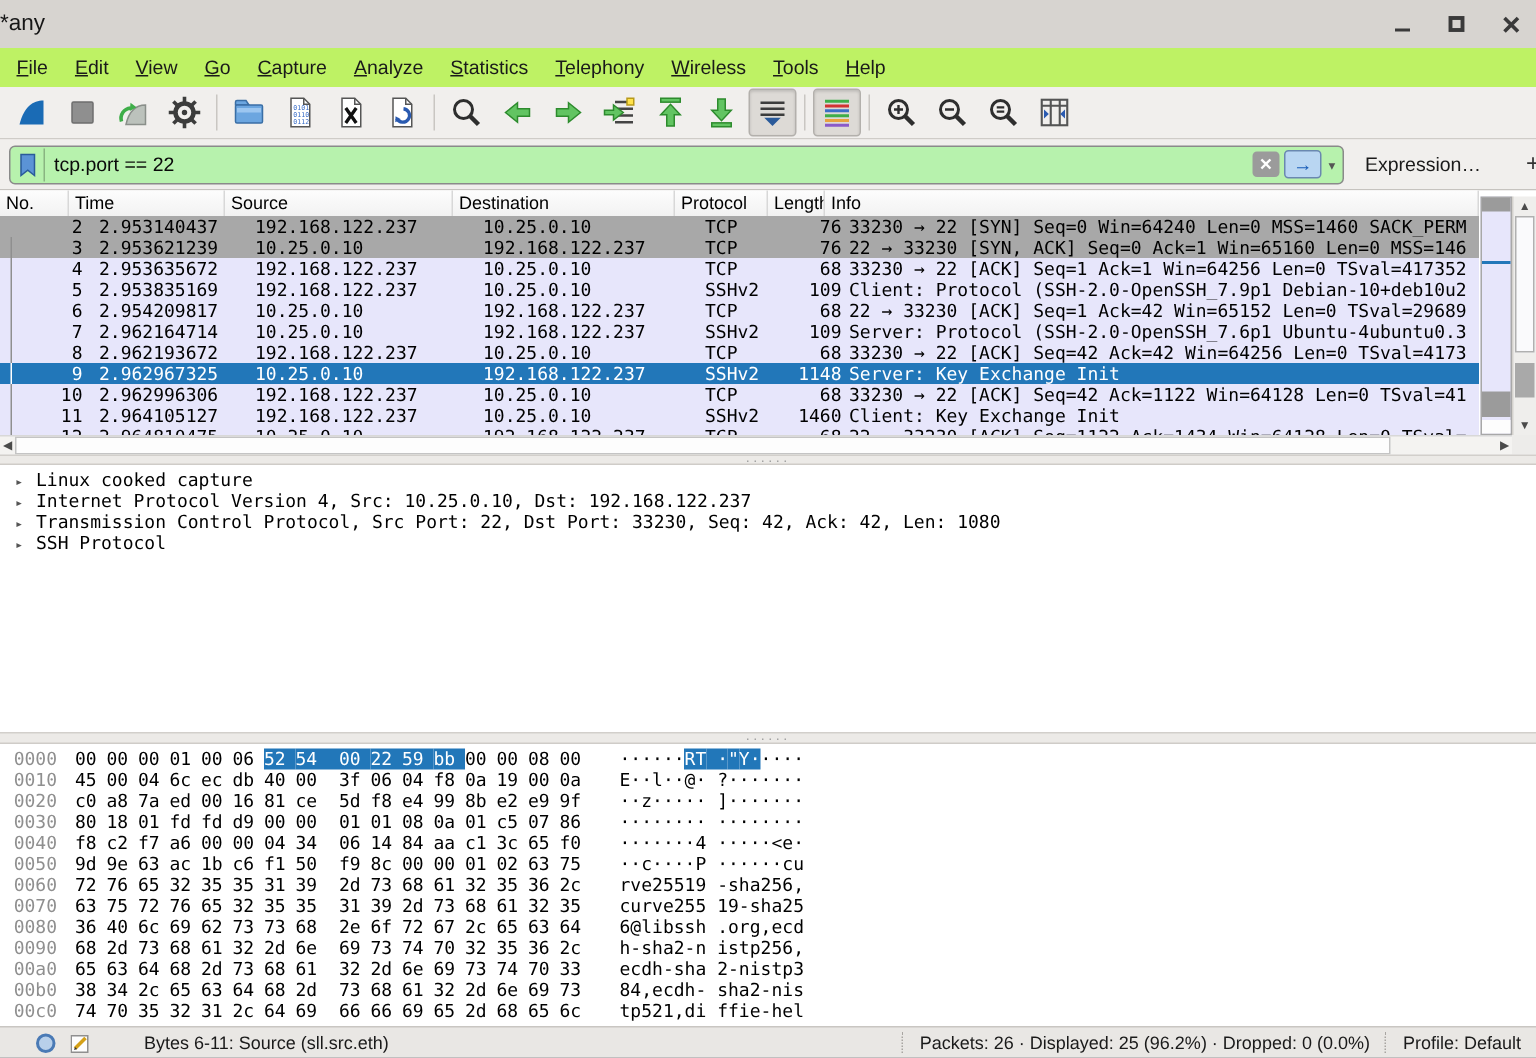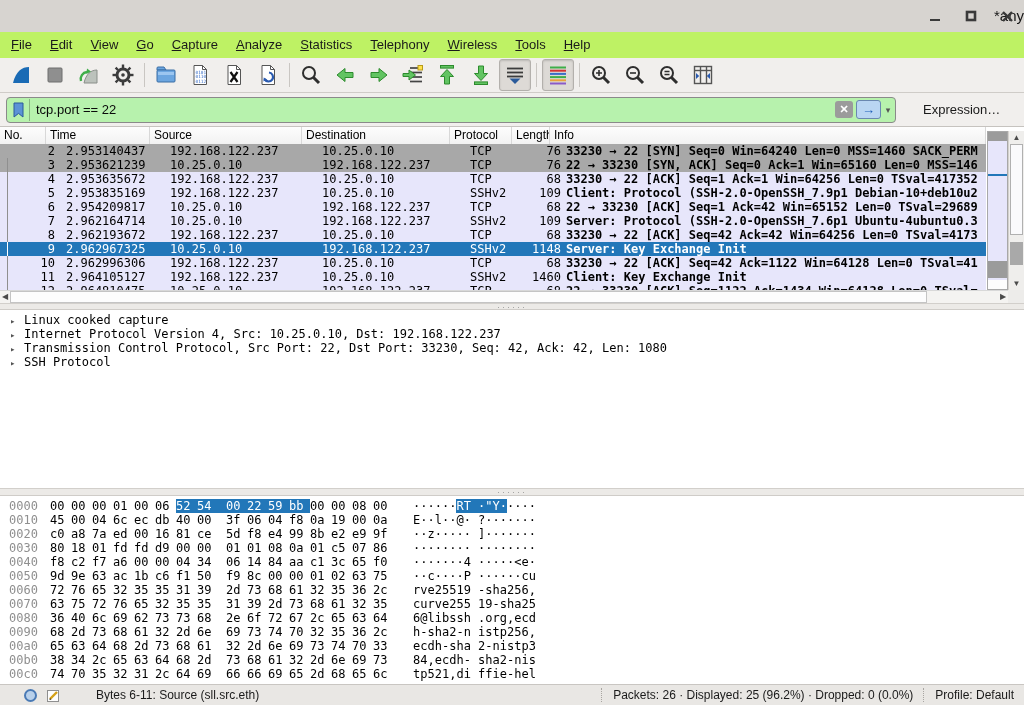--- a/index.html
+++ b/index.html
@@ -1,41 +1,41 @@
 <!DOCTYPE html>
 <html><head>
 <meta charset="utf-8">
 <style>
   html,body{margin:0;padding:0;background:#888;}
   .window{position:relative;width:1024px;height:705px;background:#fff;overflow:hidden;
           font-family:"Liberation Sans",sans-serif;-webkit-font-smoothing:antialiased;}
   
   .titlebar{position:absolute;left:0;top:0;width:100%;height:32px;background:#d7d4d0;
             border-bottom:1px solid #b5b2ae;}
-  .title{position:absolute;left:0;right:0;top:7px;text-align:right;font-size:15px;color:#161616;}
+  .title{position:absolute;left:0;right:0;top:7px;text-align:left;font-size:15px;color:#161616;}
   .winbtns{position:absolute;right:6px;top:0;height:32px;display:flex;align-items:center;gap:14px;}
   .wbtn{width:22px;height:22px;display:flex;align-items:center;justify-content:center;color:#3a3a3a;
         font-size:13px;font-weight:bold;cursor:default;}
   .wbtn svg{display:block}
   
   .menubar{position:absolute;left:0;top:32px;width:100%;height:26px;background:#bef264;
            display:flex;align-items:center;padding-left:2px;box-sizing:border-box;}
   .menuitem{padding:0 9px;font-size:13px;color:#1a1a1a;line-height:26px;}
   .menuitem u{text-decoration:underline;}
   
   .toolbar{position:absolute;left:0;top:58px;width:100%;height:35px;background:#f1efed;
            border-bottom:1px solid #cfccc8;display:flex;align-items:center;padding-left:4px;box-sizing:border-box;}
   .tbtn{width:30px;height:30px;margin:0 1px;border:1px solid transparent;border-radius:3px;
         display:flex;align-items:center;justify-content:center;}
   .tbtn.pressed{background:#dddad6;border-color:#b3b0ac;box-shadow:inset 0 1px 2px rgba(0,0,0,.15);}
   .tbtn .icon{width:24px;height:24px;display:block;}
   .tsep{width:1px;height:24px;background:#c9c6c2;margin:0 4px;}
   
   .filterbar{position:absolute;left:0;top:93px;width:100%;height:34px;background:#f1efed;
-             border-bottom:1px solid #c6c3bf;display:flex;align-items:center;padding:0 6px;box-sizing:border-box;gap:13px;}
+             border-bottom:1px solid #c6c3bf;display:flex;align-items:center;padding:0 6px;box-sizing:border-box;}
   .filterinput{flex:0 0 auto;width:888px;height:24px;background:#b7f2ad;border:1px solid #8a8a8a;
                border-radius:4px;display:flex;align-items:center;position:relative;}
   .fbookmark{width:22px;height:22px;border-right:1px solid rgba(0,0,0,.25);display:flex;align-items:center;justify-content:center;}
   .ftext{flex:1;font-size:13px;color:#0a0a0a;padding-left:6px;white-space:nowrap;overflow:hidden;}
   .fclear{width:18px;height:17px;background:#9b9b9b;border-radius:3px;color:#fff;font-size:11px;font-weight:bold;
           display:flex;align-items:center;justify-content:center;margin-right:3px;}
   .fapply{width:23px;height:17px;background:#b9d6f2;border:1px solid #6a88b0;border-radius:3px;color:#1b5eb8;
           font-size:13px;font-weight:bold;display:flex;align-items:center;justify-content:center;line-height:15px;}
   .fcaret{width:14px;text-align:center;color:#555;font-size:9px;}
   .fexpr{font-size:13px;color:#1a1a1a;margin-left:14px;}
@@ -49,21 +49,21 @@
   .prows{position:absolute;left:0;top:17px;width:986px;height:146px;overflow:hidden;
          font-family:"DejaVu Sans Mono",monospace;font-size:12px;}
   .prow{position:relative;display:flex;height:14px;line-height:14px;white-space:nowrap;background:#e7e6fb;color:#000;}
   .prow.gray{background:#a8a8a8;}
   .prow.selected{background:#2277b9;color:#fff;}
   .pcell{overflow:hidden;white-space:nowrap;box-sizing:border-box;flex:0 0 auto;}
   .relline{position:absolute;left:7px;top:0;bottom:0;width:1px;background:#8f8f8f;}
   .prow.selected .relline{background:#fff;}
   .c-no{text-align:right;padding-right:7px;}
   .c-len{text-align:right;padding-right:5px;}
-  .c-info{flex:1 1 auto;font-weight:bold;}
+  .c-info{flex:1 1 auto;}
   
   .minimap{position:absolute;right:16px;top:4px;width:21px;height:159px;background:#e7e6fb;border:1px solid #a8a8a8;box-sizing:border-box;}
   .mm{position:absolute;left:0;width:100%;}
   .mm-gray1{top:0;height:6%;background:#9b9b9b;}
   .mm-blue{top:27%;height:2px;background:#2277b9;}
   .mm-gray2{top:82%;height:11%;background:#9b9b9b;}
   .mm-white{bottom:0;height:6%;background:#fdfdfd;}
   .vscroll{position:absolute;right:0;top:4px;width:16px;height:159px;background:#efeeec;border-left:1px solid #d4d1cd;box-sizing:border-box;}
   .varrow{position:absolute;left:0;width:100%;height:13px;color:#4a4a4a;font-size:8px;text-align:center;line-height:13px;}
   .vthumb{position:absolute;left:1px;right:1px;top:13px;height:57%;background:#fafafc;border:1px solid #b0b0b0;box-sizing:border-box;}

